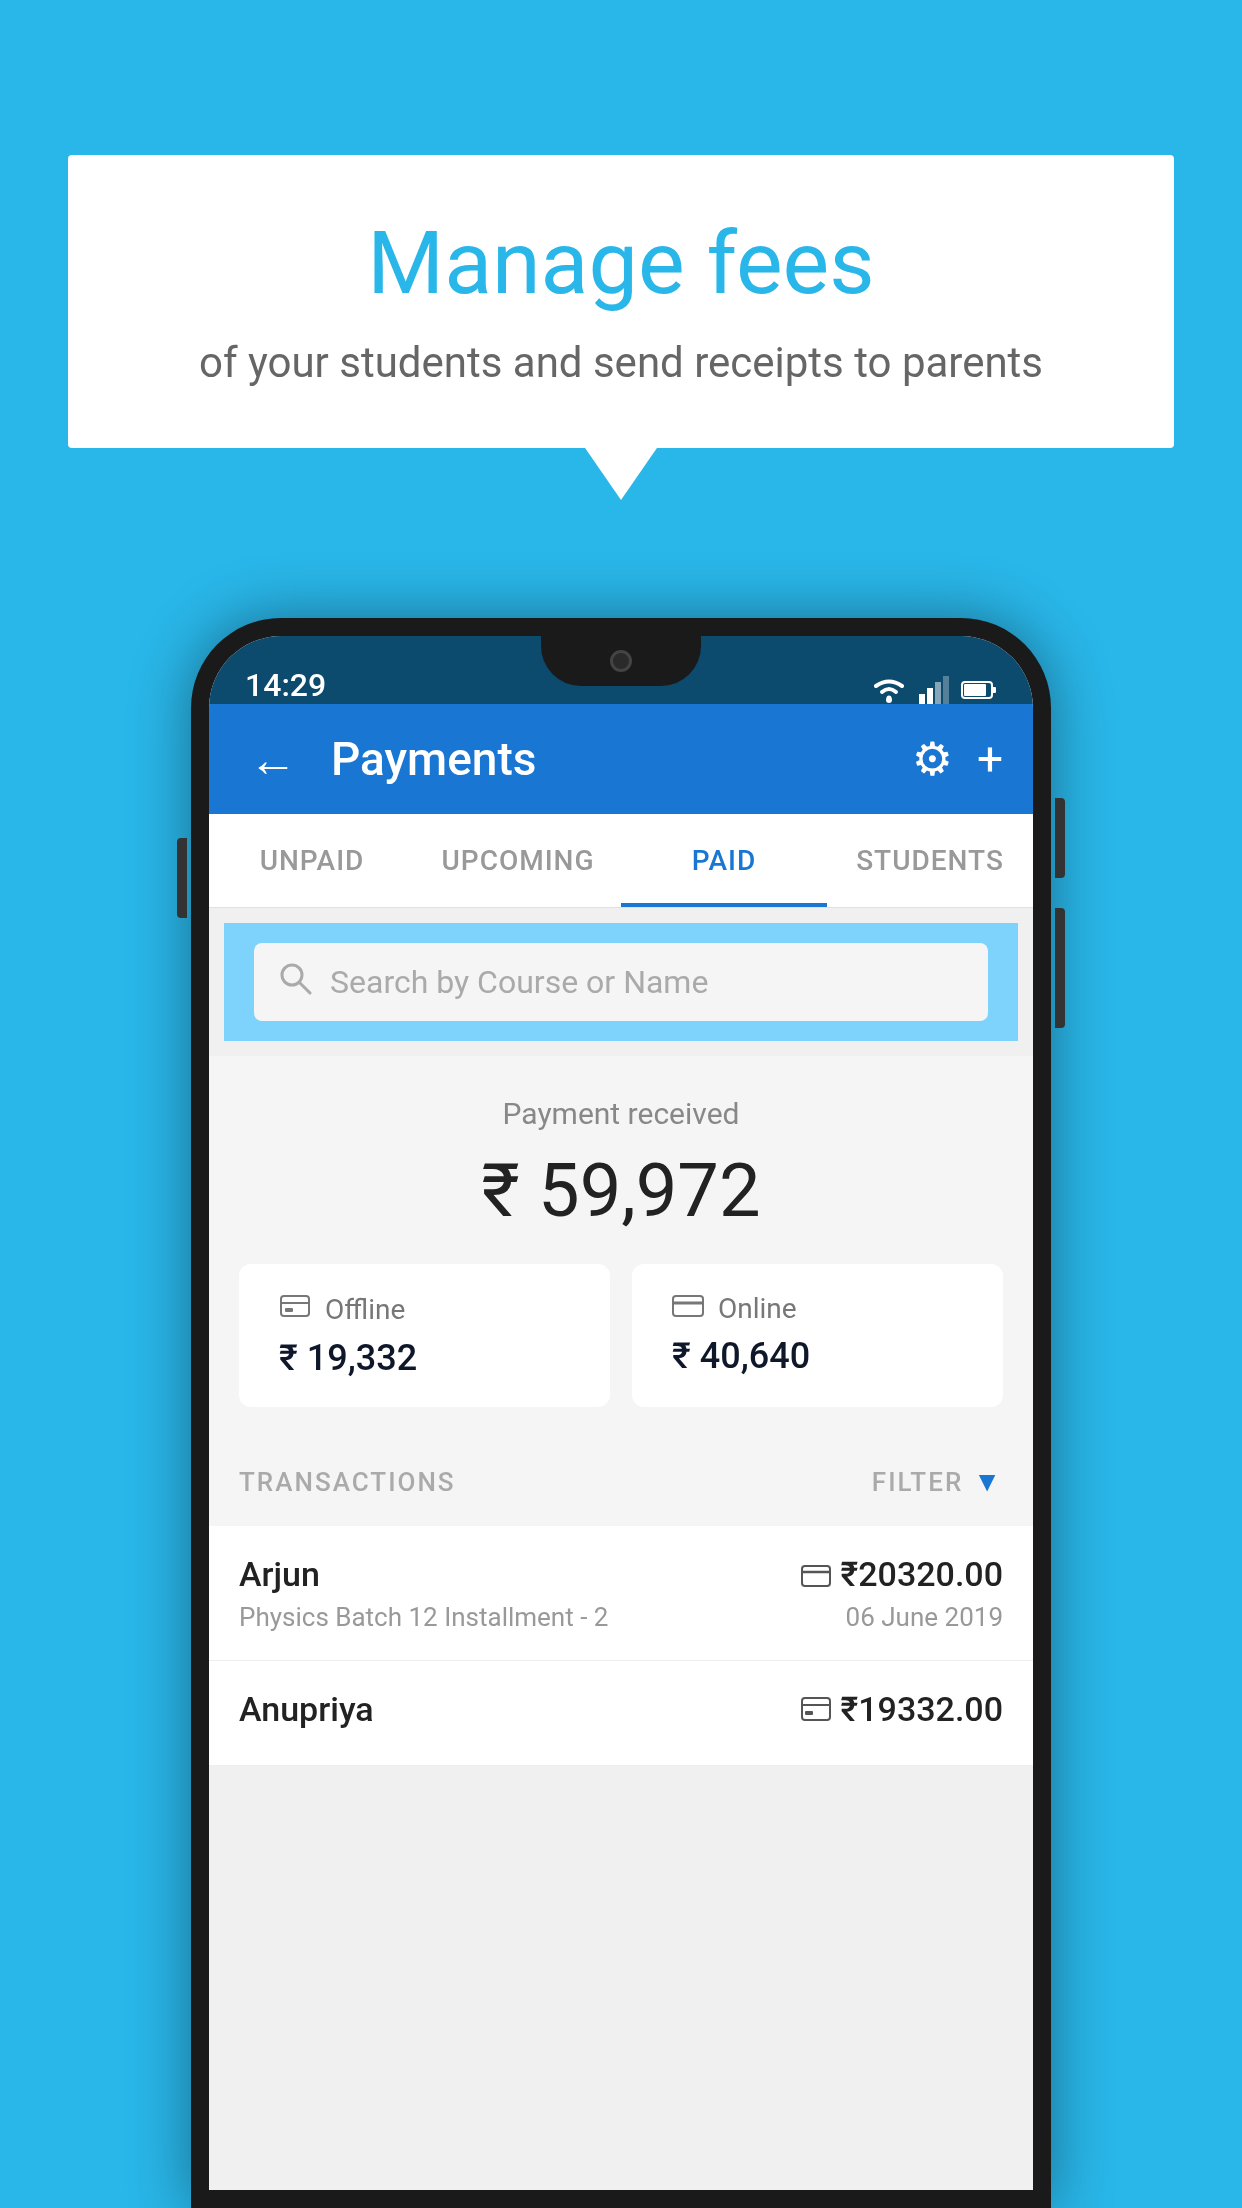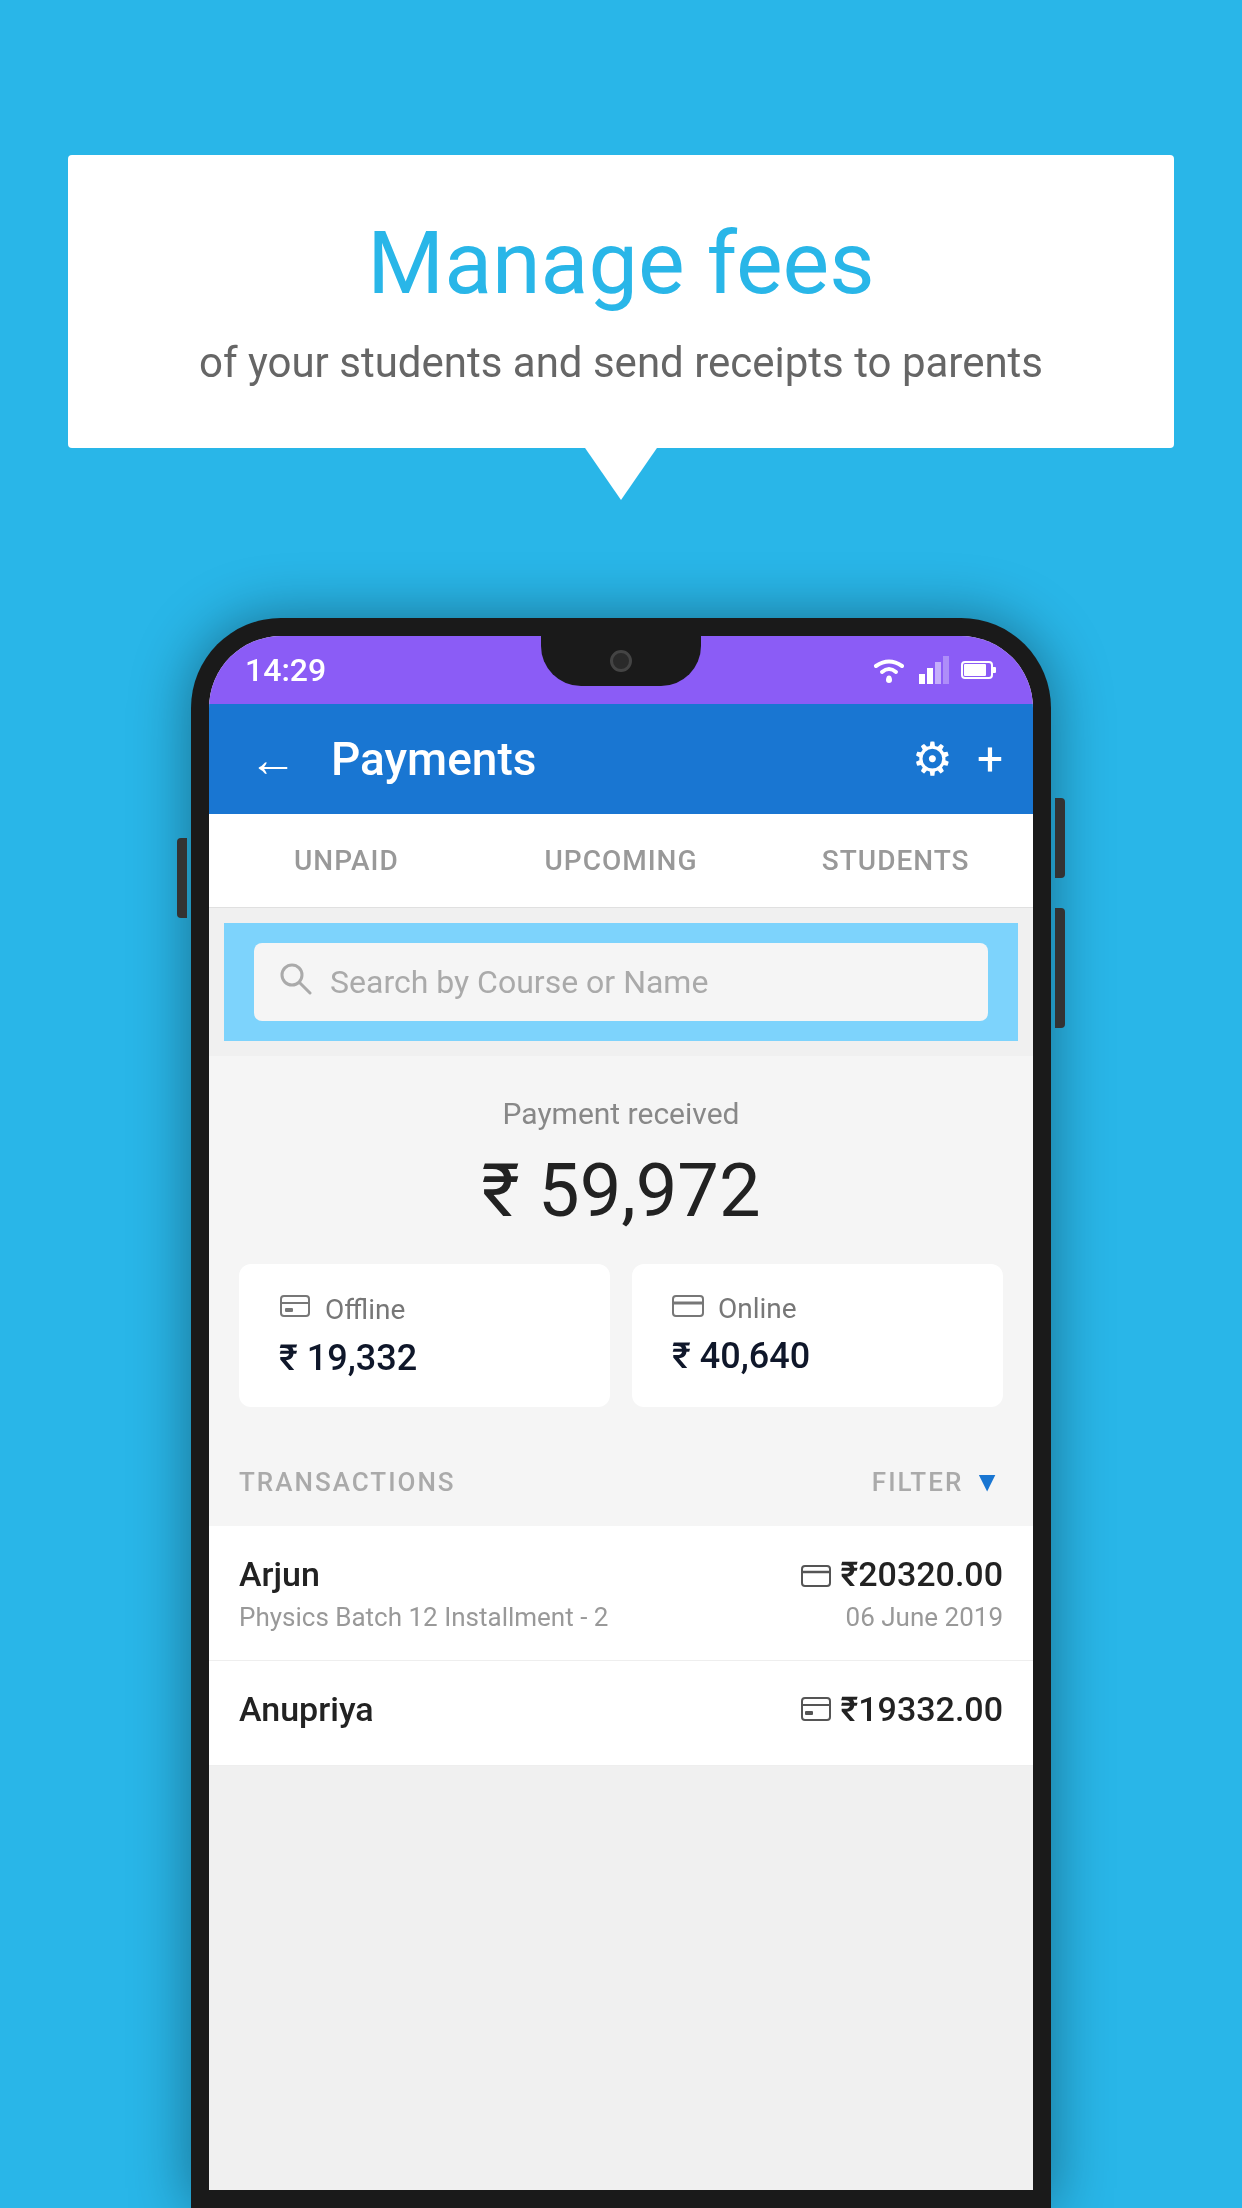--- a/index.html
+++ b/index.html
@@ -100,24 +100,24 @@
       transform: translateX(-50%);
       width: 22px;
       height: 22px;
       background: #2a2a2a;
       border-radius: 50%;
       border: 3px solid #444;
     }
 
     
     .status-bar {
-      background: #8b5cf6;
+      background: #0c4a6e;
       height: 68px;
       display: flex;
-      align-items: center;
+      align-items: flex-end;
       justify-content: space-between;
       padding: 0 36px;
       position: relative;
       z-index: 10;
       border-radius: 72px 72px 0 0;
     }
 
     .status-time {
       color: white;
       font-size: 32px;
@@ -450,20 +450,21 @@
       <span class="app-bar-title">Payments</span>
       <div class="app-bar-actions">
         <span class="gear-icon">⚙</span>
         <span class="plus-icon">+</span>
       </div>
     </div>
 
     <div class="tabs-container">
       <div class="tab">UNPAID</div>
       <div class="tab">UPCOMING</div>
+      <div class="tab active">PAID</div>
       <div class="tab">STUDENTS</div>
     </div>
 
     <div class="search-container">
       <div class="search-bar">
         <span class="search-icon-wrap">
           <svg width="34" height="34" viewBox="0 0 34 34">
             <circle cx="14" cy="14" r="10" stroke="#aaa" stroke-width="3" fill="none"></circle>
             <line x1="22" y1="22" x2="32" y2="32" stroke="#aaa" stroke-width="3" stroke-linecap="round"></line>
           </svg>

